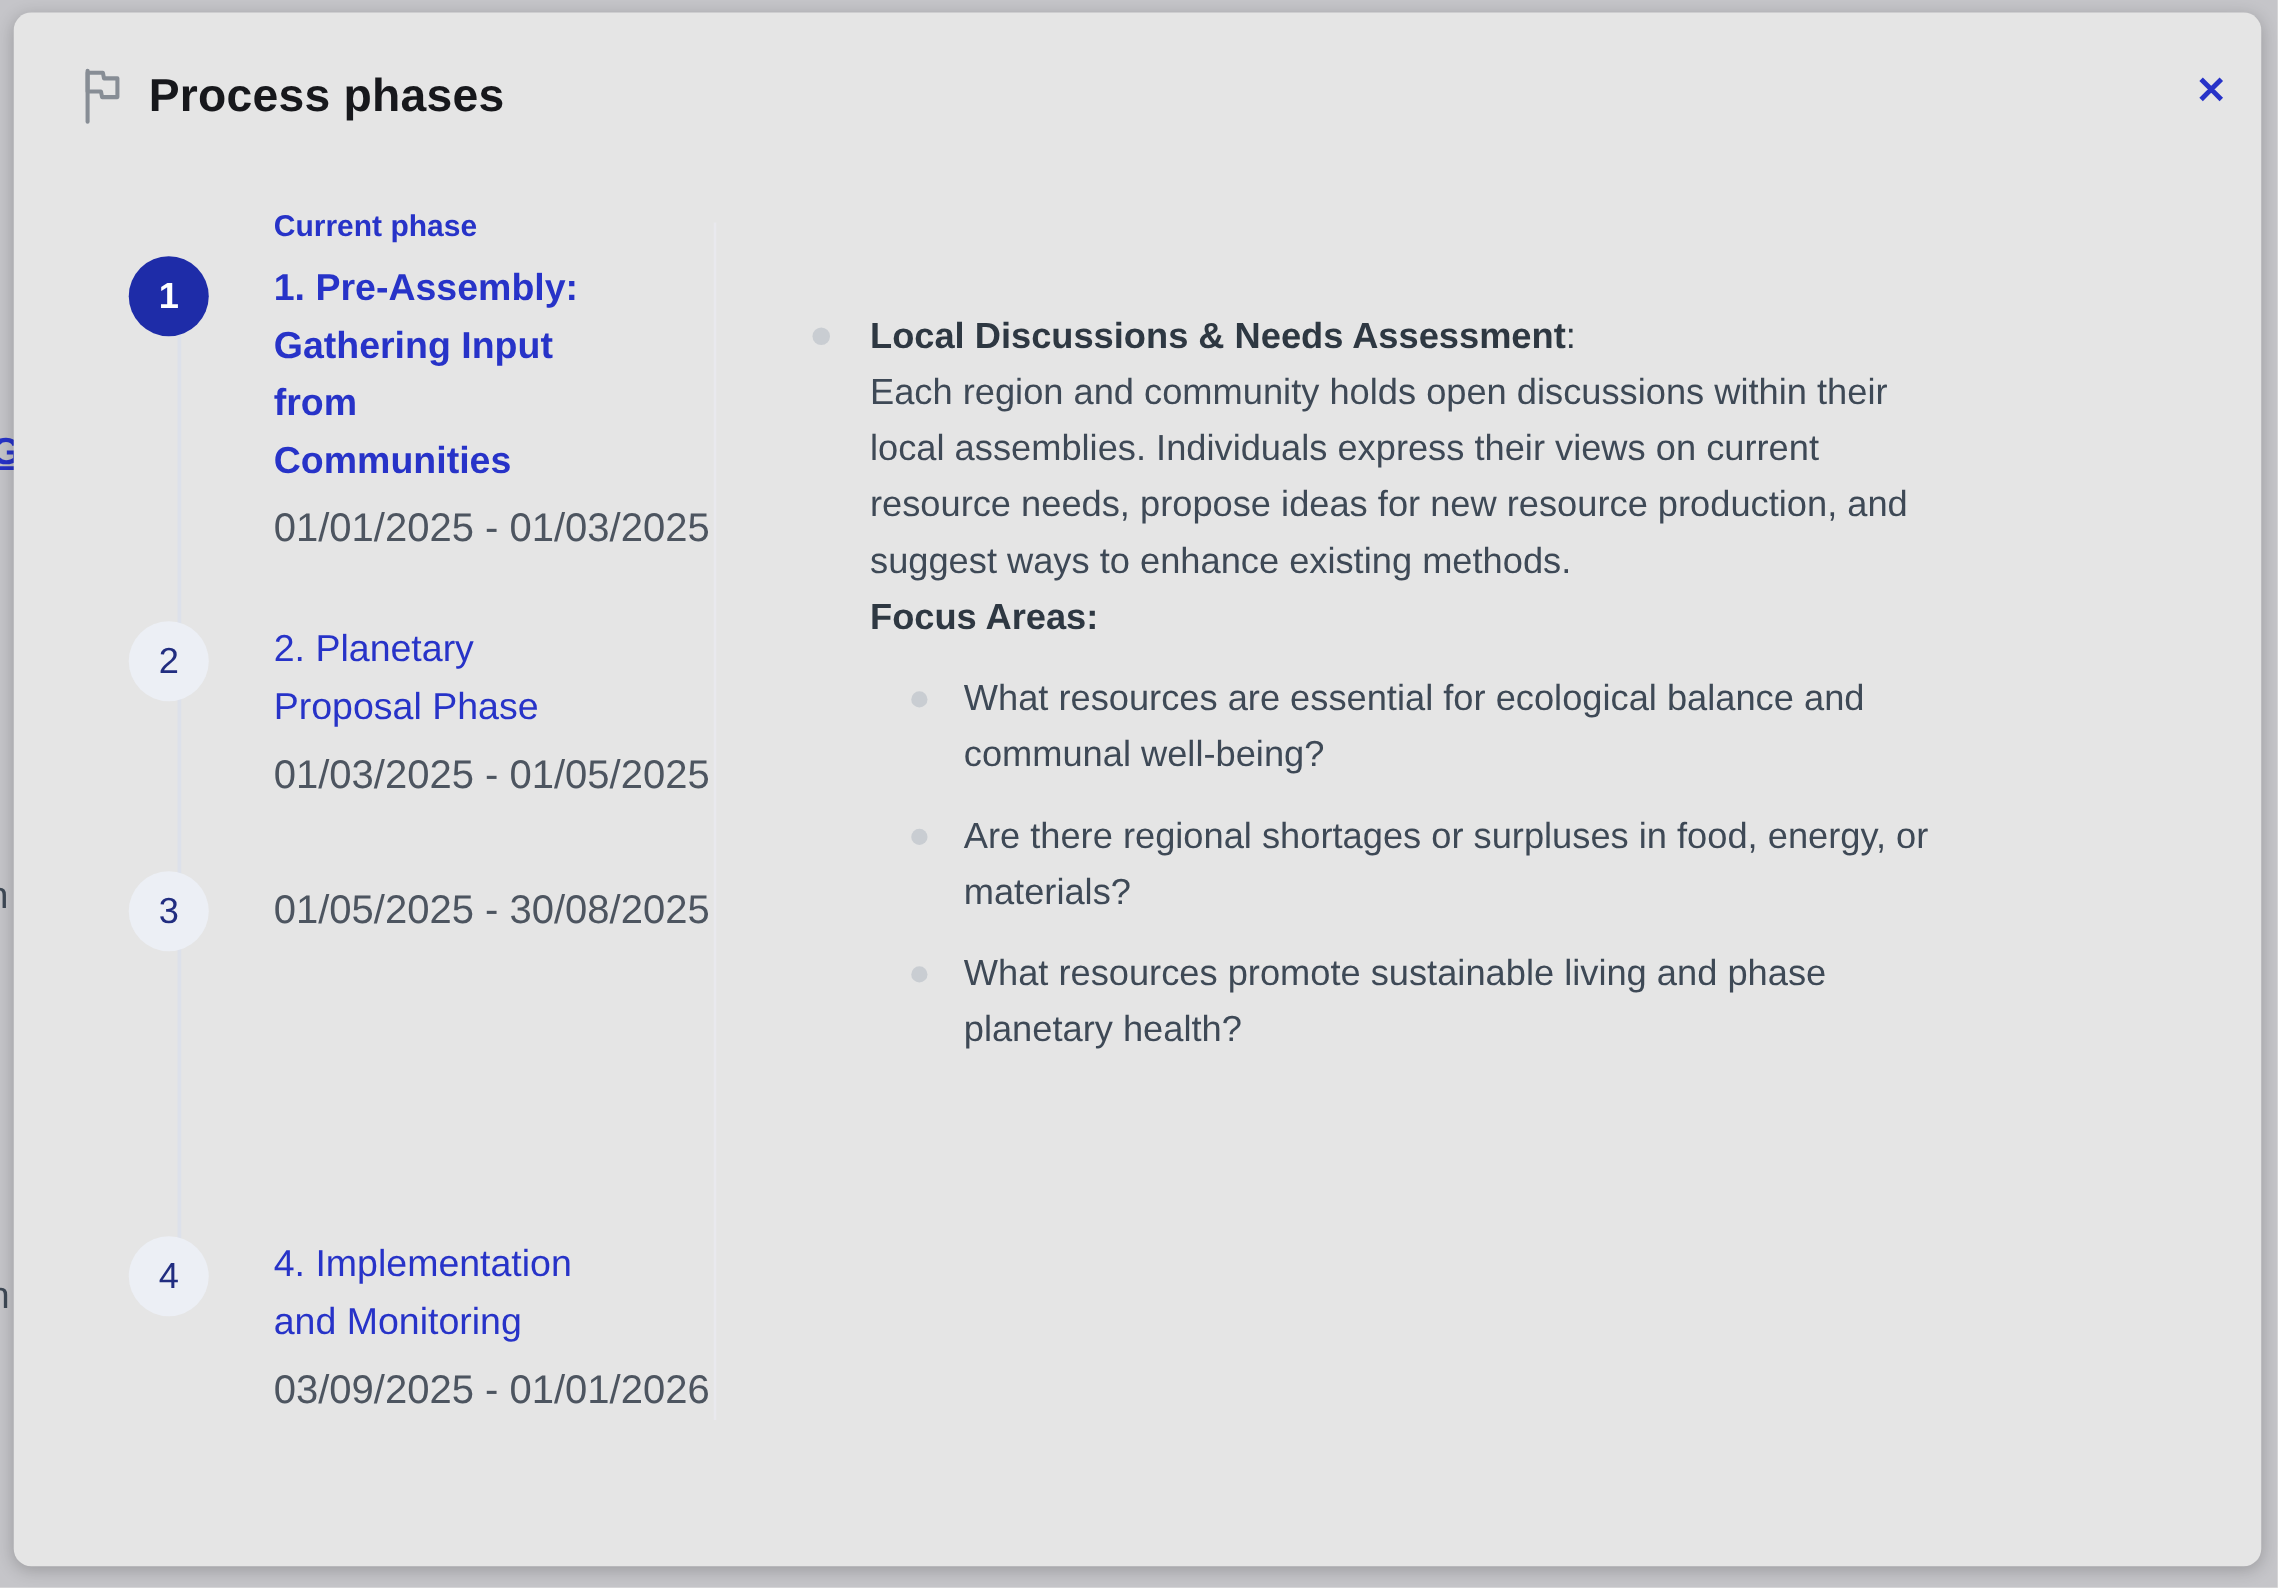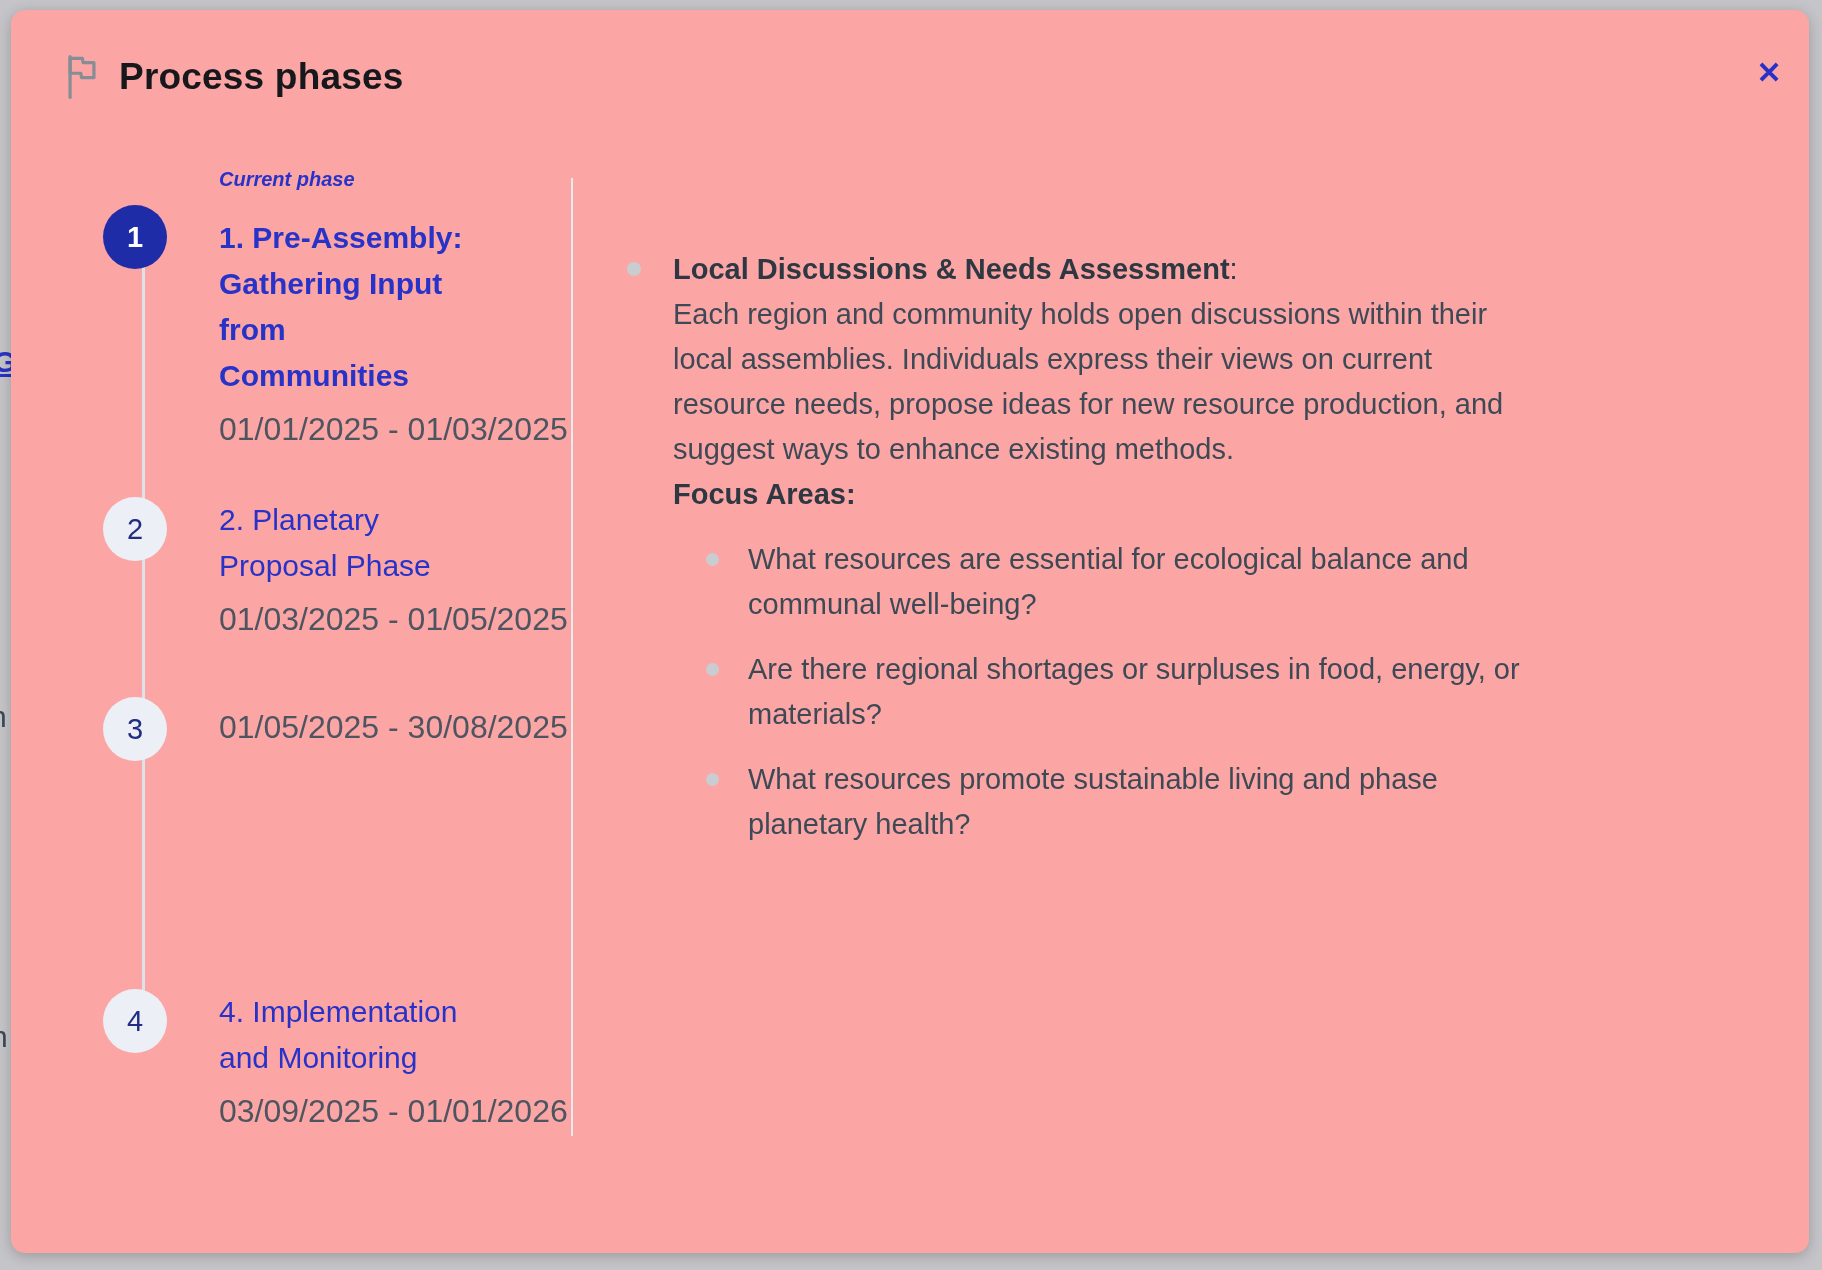--- a/index.html
+++ b/index.html
@@ -21,21 +21,21 @@
     color:var(--primary, #2733c8);
     font-weight:700;
     text-decoration:underline;
     cursor:pointer;
   }
 
   .modal {
     position:absolute;
     left:11px; top:10px;
     width:1798px; height:1243px;
-    background:#fca5a5;
+    background:#e5e5e5;
     border-radius:14px;
     box-shadow:0 3px 14px rgba(0,0,0,0.22);
     z-index:1;
   }
 
   
   .modal-header { position:absolute; left:52px; top:44px; display:flex; align-items:center; gap:18px; }
   .flag-icon { width:38px; height:46px; flex:none; }
   .modal-title {
     font-size:37px; font-weight:700;
@@ -80,42 +80,42 @@
     color:var(--badge-inactive-text, #212d80);
     position:relative; z-index:2;
   }
   .badge.active {
     background:var(--badge-active, #1e2ca8);
     color:#ffffff;
     font-weight:700;
   }
   .text-col { width:256px; }
   .current-label {
-    font-size:20px; font-weight:700; font-style:italic;
-    color:var(--primary, #2733c8);
-    margin-bottom:24px;
+    font-size:24px; font-weight:700; 
+    color:var(--primary, #2733c8);
+    margin-bottom:12px;
   }
   .phase-title {
     display:block;
     font-size:30px; line-height:46px;
     color:var(--primary, #2733c8);
     text-decoration:none;
     cursor:pointer;
   }
   .phase.current .phase-title { font-weight:700; }
   .phase-dates {
     margin-top:12px;
     font-size:32px;
     color:var(--date-text, #4d5560);
     white-space:nowrap;
   }
 
   
   .content {
-    position:absolute; left:616px; top:237px;
+    position:absolute; left:639px; top:237px;
     width:905px;
     font-size:29px; line-height:45px;
     color:var(--body-text, #3e4956);
   }
   .li-l1 { display:flex; }
   .dot {
     flex:none;
     border-radius:50%;
     background:var(--bullet, #c9cdd2);
   }

